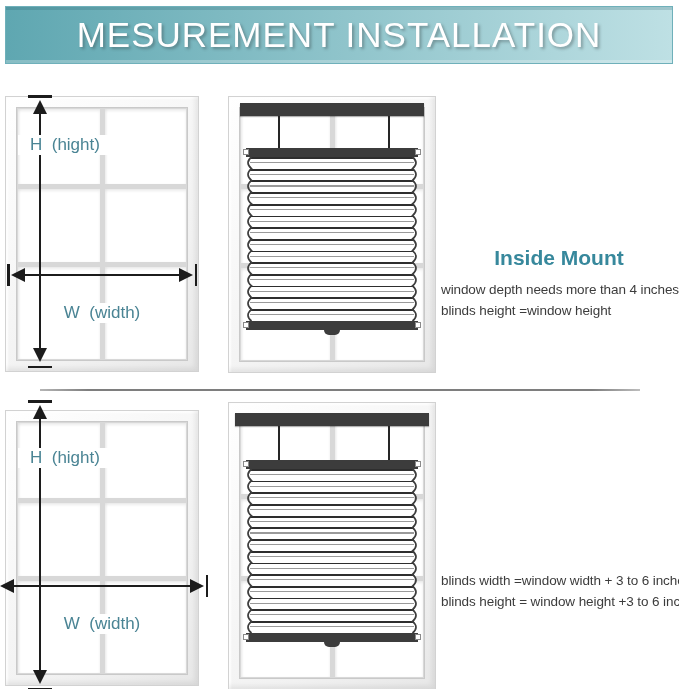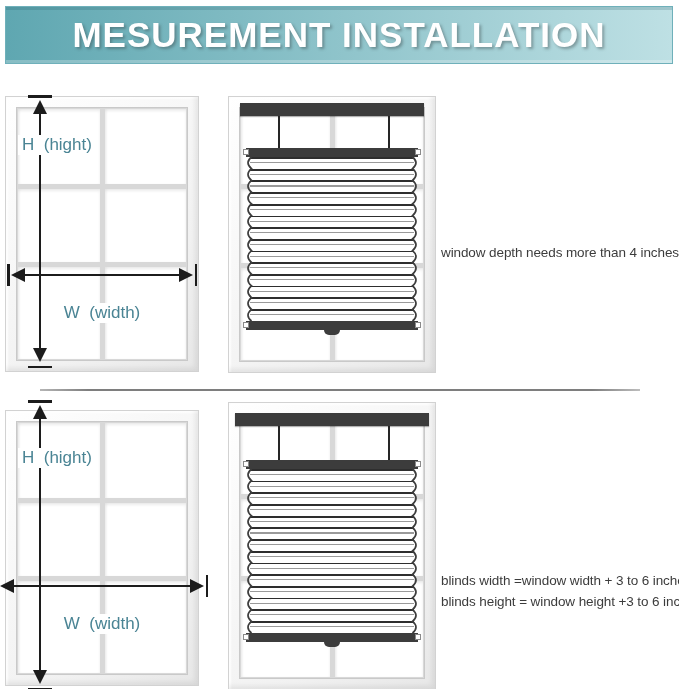--- a/index.html
+++ b/index.html
@@ -12,21 +12,21 @@
 
   
   .banner {
     position:absolute; left:5px; top:6px; width:668px; height:58px;
     background:linear-gradient(90deg, var(--banner-gradient-left,#5fa7b1), var(--banner-gradient-right,#bee0e4));
     border:1px solid #6fb0ba;
     box-shadow:inset 0 3px 0 rgba(20,80,90,.18), inset 0 -3px 0 rgba(255,255,255,.25);
     display:flex; align-items:center; justify-content:center;
   }
   .banner h1 {
-    color:#ffffff; font-size:35px; font-weight:bold; letter-spacing:1px;
+    color:#ffffff; font-size:35px; font-weight:normal; letter-spacing:1px;
     text-shadow:2px 2px 3px rgba(50,60,62,.4); white-space:nowrap;
   }
 
   
   .window {
     position:absolute;
     background:linear-gradient(135deg,#ffffff 0%,#f1f1f1 70%,#e7e7e7 100%);
     box-shadow:0 0 0 1px #d2d2d2, inset -3px -3px 5px rgba(0,0,0,.07), inset 2px 2px 2px rgba(255,255,255,.9);
   }
   .frame-inner {
@@ -54,21 +54,21 @@
   .arrow-h .line { position:absolute; top:6px; left:3px; right:3px; height:2px; background:var(--arrow-black,#1c1c1c); }
   .arrow-h .head-left { position:absolute; left:0; top:0; width:0; height:0;
     border-top:7px solid transparent; border-bottom:7px solid transparent; border-right:14px solid var(--arrow-black,#1c1c1c); }
   .arrow-h .head-right { position:absolute; right:0; top:0; width:0; height:0;
     border-top:7px solid transparent; border-bottom:7px solid transparent; border-left:14px solid var(--arrow-black,#1c1c1c); }
   .arrow-h .tick-left { position:absolute; left:-4px; top:-4px; width:2.5px; height:22px; background:var(--arrow-black,#1c1c1c); }
   .arrow-h .tick-right { position:absolute; right:-4px; top:-4px; width:2.5px; height:22px; background:var(--arrow-black,#1c1c1c); }
 
   .dim-label {
     position:absolute; color:var(--label-teal,#4a8494); font-size:17px;
-    background:#ffffff; padding:0 4px; white-space:pre; z-index:3;
+    background:#ffffff; padding:0 12px; white-space:pre; z-index:3;
   }
   .label-w { top:-3px; left:50%; transform:translateX(-50%);margin-top:38px; }
 
   
   .mount-bar { position:absolute; background:var(--blind-dark,#3c3c3c); box-shadow:0 1px 1px rgba(0,0,0,.3); z-index:2; }
   .cord { position:absolute; width:2px; background:#262626; z-index:2; }
   .blind { position:absolute; z-index:2; }
   .rail { position:absolute; left:3px; right:3px; height:9px; background:var(--blind-dark,#3c3c3c); }
   .rail-top { top:0; }
   .rail-bottom { top:173px; }
@@ -171,21 +171,23 @@
         </svg>
       <div class="rail rail-bottom">
         <span class="cap cap-l"></span>
           <span class="cap cap-r"></span>
       </div>
       <div class="handle"></div>
     </div>
   </div>
 
   <div class="mount-info" style="top:246px;">
+    <h2>Inside Mount</h2>
     <p>window depth needs more than 4 inches</p>
+    <p>blinds height =window height</p>
   </div>
 
   <div class="divider"></div>
 
   <div class="window" style="left:6px; top:411px; width:192px; height:274px;">
     <div class="frame-inner">
       <div class="panes">
         <div class="pane"></div>
           <div class="pane"></div>
         <div class="pane"></div>

